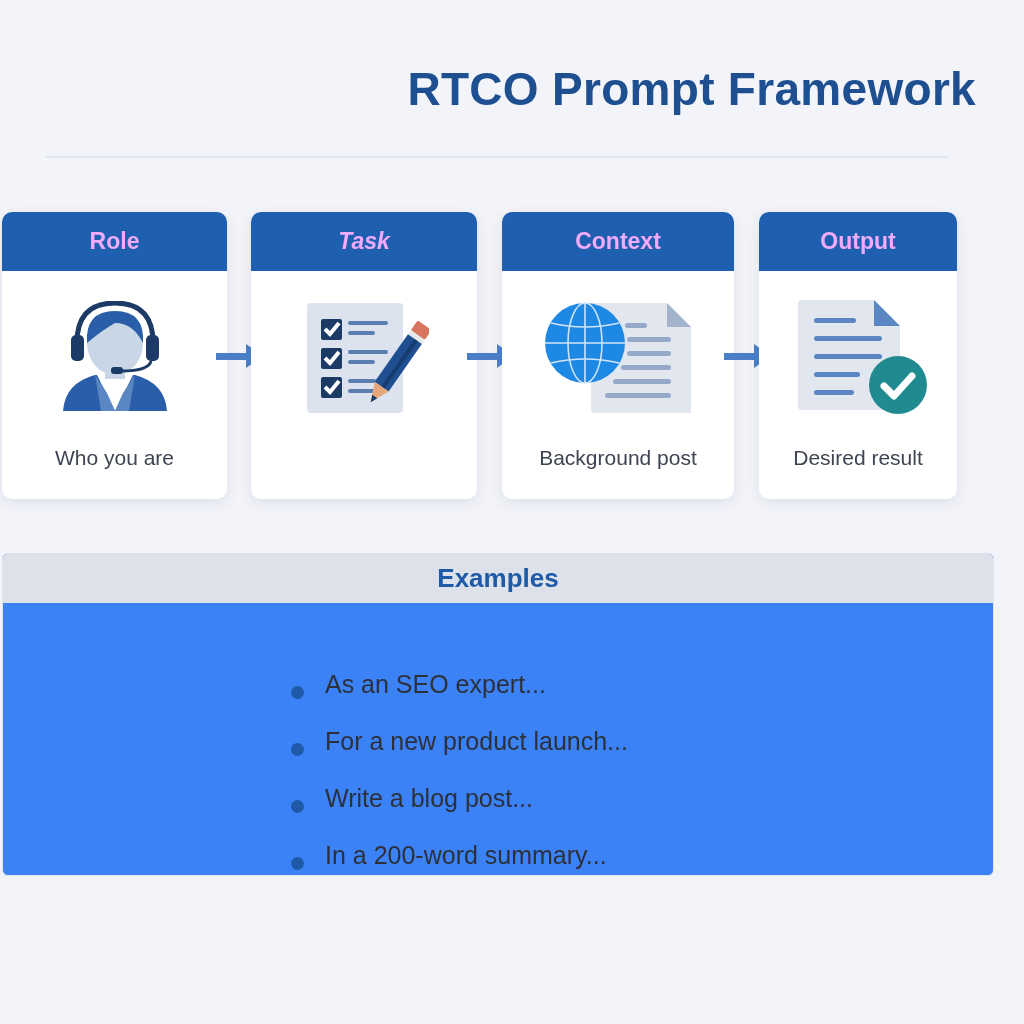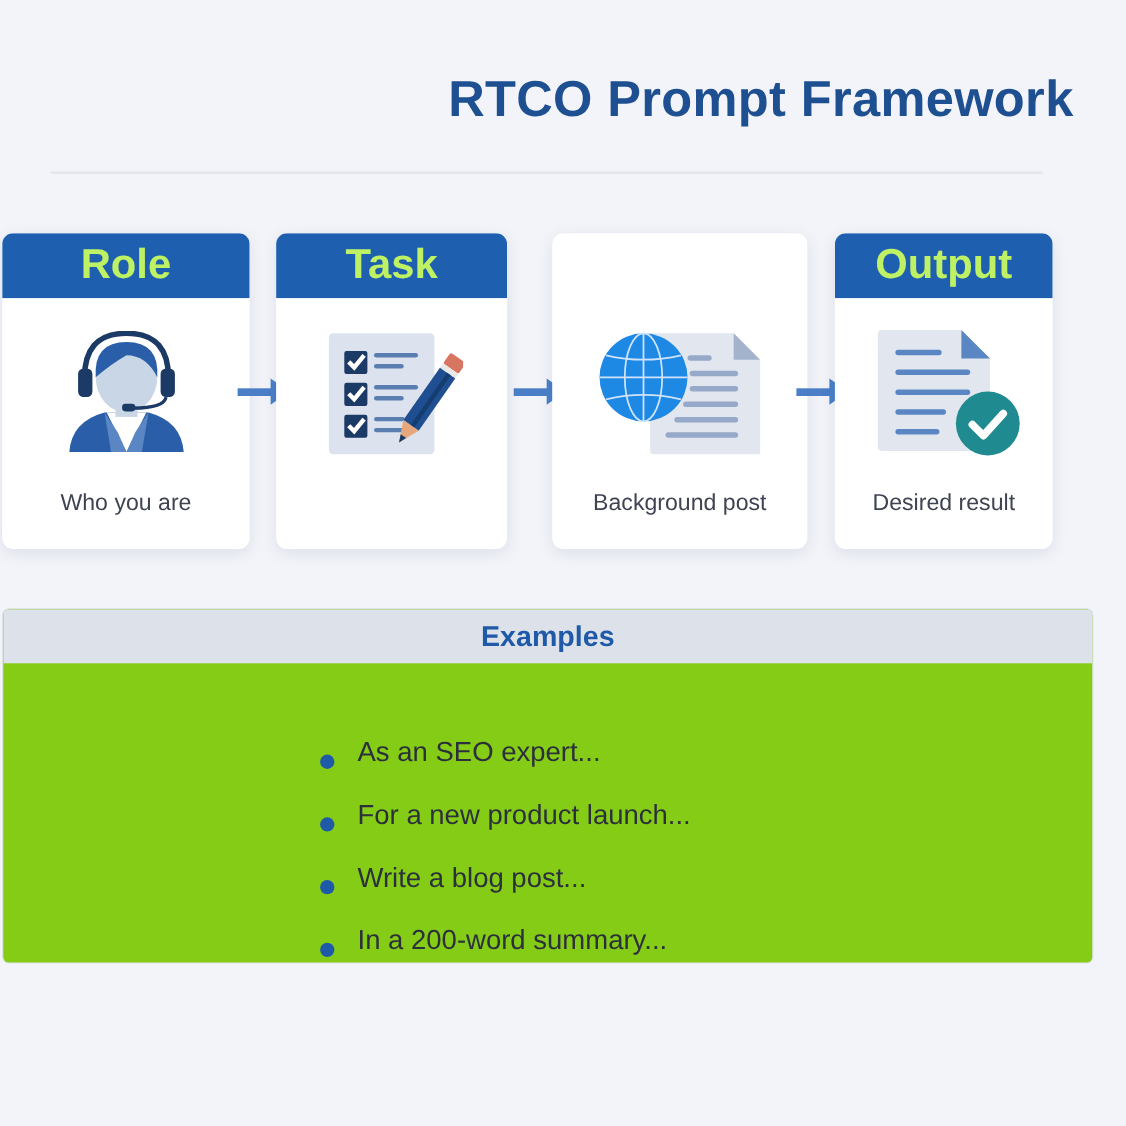--- a/index.html
+++ b/index.html
@@ -20,38 +20,38 @@
     background: #e1e4ec;
   }
   .card {
     position: absolute; top: 212px; height: 287px;
     background: #ffffff; border-radius: 10px;
     box-shadow: 0 4px 14px rgba(40,60,110,0.10);
     overflow: hidden;
   }
   .card-header {
     height: 59px; background: #1f5fb0;
-    color: #bef264; font-weight: bold; font-size: 38px;
+    color: #f0abfc; font-weight: bold; font-size: 23px;
     display: flex; align-items: center; justify-content: center;
   }
   .card-icon {
     position: absolute; left: 0; right: 0; top: 86px; height: 120px;
     display: flex; align-items: center; justify-content: center;
   }
   .card-caption {
     position: absolute; left: 0; right: 0; top: 446px;
     text-align: center; font-size: 21px; color: #3f4452;
   }
   .card-caption { top: 234px; }
   .arrow {
     position: absolute; top: 343px; width: 50px; height: 26px;
   }
   .examples {
     position: absolute; left: 2px; top: 553px; width: 992px; height: 323px;
-    background: #84cc16; border: 1px solid #dfe2ea; border-radius: 6px;
+    background: #3b82f6; border: 1px solid #dfe2ea; border-radius: 6px;
     overflow: hidden;
   }
   .examples-header {
     height: 49px; background: #dde1ea;
     display: flex; align-items: center; justify-content: center;
     color: #1f5aa8; font-size: 26px; font-weight: bold;
     padding-left: 0;
   }
   .examples-list {
     position: absolute; left: 288px; top: 88px; list-style: none;
@@ -90,21 +90,21 @@
     </svg>
   </div>
   <div class="card-caption">Who you are</div>
 </div>
 
 <svg class="arrow" style="left:214px;" viewBox="0 0 50 26">
   <rect x="2" y="10" width="32" height="7" fill="#4a7fc8"></rect>
   <polygon points="32,1 49,13 32,25" fill="#4a7fc8"></polygon>
 </svg>
 
-<div class="card" style="left:251px; width:210px;">
+<div class="card" style="left:251px; width:226px;font-style:italic;">
   <div class="card-header">Task</div>
   <div class="card-icon">
     <svg width="130" height="115" viewBox="0 0 130 115">
       <rect x="8" y="2" width="96" height="110" rx="4" fill="#dce3ee"></rect>
       <g>
         <rect x="22" y="18" width="21" height="21" rx="2" fill="#1b3a66"></rect>
         <path d="M26 28 L31 33 L40 22" fill="none" stroke="#fff" stroke-width="4"></path>
         <rect x="49" y="20" width="40" height="4" rx="2" fill="#5a7eb0"></rect>
         <rect x="49" y="30" width="27" height="4" rx="2" fill="#5a7eb0"></rect>
       </g>
@@ -131,20 +131,21 @@
     </svg>
   </div>
 </div>
 
 <svg class="arrow" style="left:465px;" viewBox="0 0 50 26">
   <rect x="2" y="10" width="32" height="7" fill="#4a7fc8"></rect>
   <polygon points="32,1 49,13 32,25" fill="#4a7fc8"></polygon>
 </svg>
 
 <div class="card" style="left:502px; width:232px;">
+  <div class="card-header">Context</div>
   <div class="card-icon">
     <svg width="150" height="115" viewBox="0 0 150 115">
       <path d="M48 2 L124 2 L148 26 L148 112 L52 112 Q48 112 48 108 Z" fill="#e1e6ef"></path>
       <polygon points="124,2 148,26 124,26" fill="#a4b3cc"></polygon>
       <rect x="82" y="22" width="22" height="5" rx="2.5" fill="#97a9c8"></rect>
       <rect x="84" y="36" width="44" height="5" rx="2.5" fill="#97a9c8"></rect>
       <rect x="84" y="50" width="44" height="5" rx="2.5" fill="#97a9c8"></rect>
       <rect x="78" y="64" width="50" height="5" rx="2.5" fill="#97a9c8"></rect>
       <rect x="70" y="78" width="58" height="5" rx="2.5" fill="#97a9c8"></rect>
       <rect x="62" y="92" width="66" height="5" rx="2.5" fill="#97a9c8"></rect>

